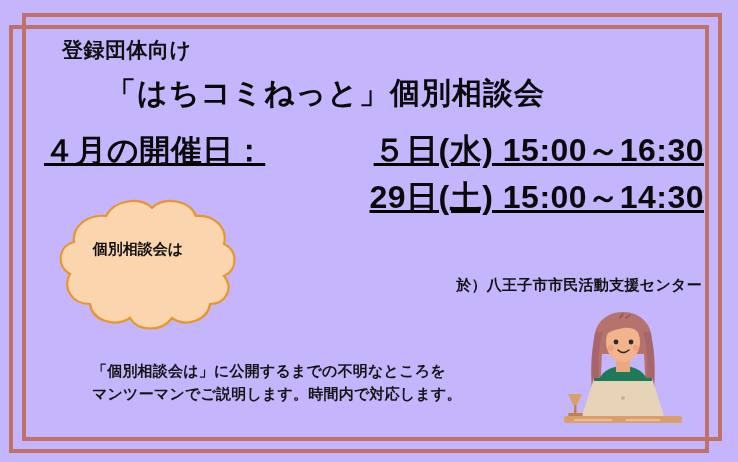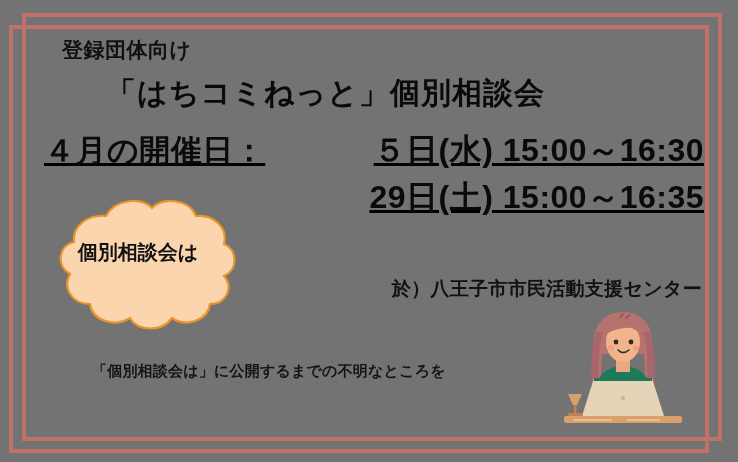--- a/index.html
+++ b/index.html
@@ -9,21 +9,21 @@
     background: #ffffff;
   }
   body {
     font-family: "Liberation Sans", "DejaVu Sans", sans-serif;
   }
 
   #poster {
     position: relative;
     width: 738px;
     height: 462px;
-    background: #737373;
+    background: #c4b5fd;
     overflow: hidden;
   }
 
   
   .frame {
     position: absolute;
     border-style: solid;
     border-color: #c0726a;
     box-sizing: border-box;
     pointer-events: none;
@@ -101,21 +101,21 @@
     color: #0a0a0a;
     letter-spacing: 0.5px;
   }
 
   .venue {
     position: absolute;
     left: 0;
     top: 276px;
     width: 702px;
     text-align: right;
-    font-size: 19px;
+    font-size: 15px;
     font-weight: bold;
     color: #111111;
     letter-spacing: 0.3px;
     white-space: nowrap;
   }
 
   .footnote {
     position: absolute;
     left: 92px;
     top: 360px;
@@ -139,21 +139,21 @@
     display: block;
     width: 200px;
     height: 150px;
   }
   .cloud-text {
     position: absolute;
     left: 0;
     top: 44px;
     width: 180px;
     text-align: center;
-    font-size: 20px;
+    font-size: 15px;
     font-weight: bold;
     color: #111111;
     line-height: 1.45;
     white-space: nowrap;
   }
 
   
   .illustration {
     position: absolute;
     left: 548px;
@@ -180,21 +180,21 @@
     <div class="kicker">登録団体向け</div>
 
     <div class="main-title">「はちコミねっと」個別相談会</div>
 
     <div class="dates-block">
       <div class="date-row">
         <span class="date-label">４月の開催日：</span>
         <span class="date-value">５日(水) 15:00～16:30</span>
       </div>
       <div class="date-row">
-        <span class="date-value">29日(土) 15:00～16:35</span>
+        <span class="date-value">29日(土) 15:00～14:30</span>
       </div>
     </div>
 
     <div class="venue">於）八王子市市民活動支援センター</div>
 
     <div class="cloud-wrap">
       <svg viewBox="0 0 200 150" xmlns="http://www.w3.org/2000/svg">
         <path d="M58 22
                  C 66 6, 92 2, 104 14
                  C 116 2, 142 6, 148 22
@@ -208,20 +208,21 @@
                  C 8 72, 10 52, 26 48
                  C 24 32, 40 20, 58 22 Z" fill="#fbd5ae" stroke="#e8962a" stroke-width="2.2"></path>
       </svg>
       <div class="cloud-text">
         <div>個別相談会は</div>
       </div>
     </div>
 
     <div class="footnote">
       <div>「個別相談会は」に公開するまでの不明なところを</div>
+      <div>マンツーマンでご説明します。時間内で対応します。</div>
     </div>
 
     <div class="illustration">
       <svg viewBox="0 0 150 128" xmlns="http://www.w3.org/2000/svg">
 
         <path d="M46 40 C44 18, 58 6, 75 6 C92 6, 106 18, 104 40
                  L106 84 L98 86 L96 48 L54 48 L52 86 L44 84 Z" fill="#b5736e"></path>
 
         <path d="M48 80 C52 66, 62 60, 75 60 C88 60, 98 66, 102 80
                  L104 104 L46 104 Z" fill="#1f7a5a"></path>

